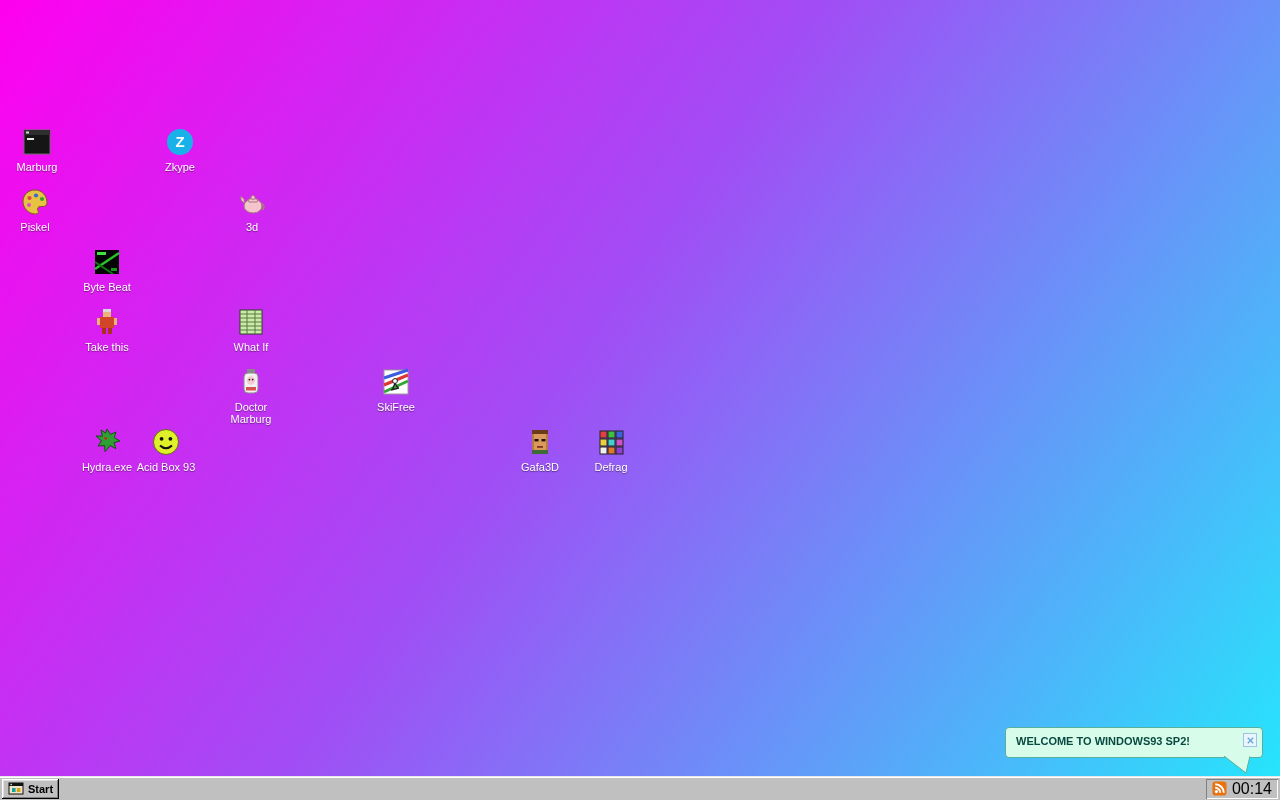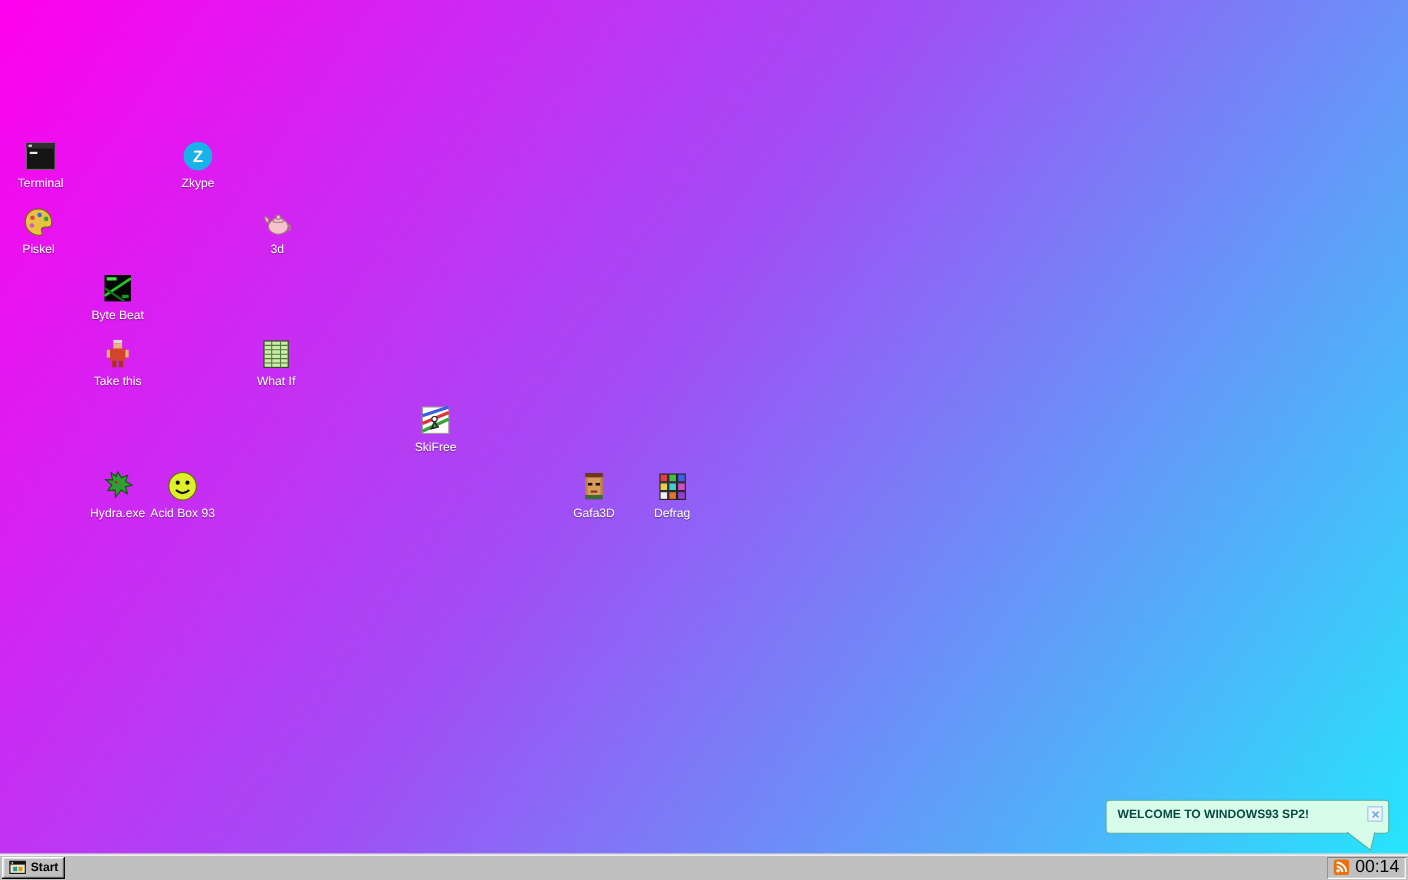--- a/index.html
+++ b/index.html
@@ -39,21 +39,21 @@
 
 <div class="desktop">
 
   <div class="icon-cell" style="left:2px;top:126px">
     <svg viewBox="0 0 32 32">
       <rect x="3" y="4" width="26" height="24" fill="#151515" stroke="#6a6a6a"></rect>
       <rect x="3" y="4" width="26" height="5" fill="#2e2e2e"></rect>
       <rect x="5" y="5.5" width="3" height="2" fill="#d8d8d8"></rect>
       <rect x="6" y="12" width="7" height="2" fill="#e8e8e8"></rect>
     </svg>
-    <div class="icon-label">Terminal</div>
+    <div class="icon-label">Marburg</div>
   </div>
 
   <div class="icon-cell" style="left:145px;top:126px">
     <svg viewBox="0 0 32 32">
       <circle cx="16" cy="16" r="13" fill="#18b2e8"></circle>
       <text x="16" y="21" text-anchor="middle" font-size="15" font-weight="bold" fill="#fff" font-family="Liberation Sans,sans-serif">Z</text>
     </svg>
     <div class="icon-label">Zkype</div>
   </div>
 
@@ -105,20 +105,31 @@
 
   <div class="icon-cell" style="left:216px;top:306px">
     <svg viewBox="0 0 32 32">
       <rect x="5" y="4" width="22" height="24" fill="#cfe9ab" stroke="#23471c"></rect>
       <path d="M5 8h22M5 12h22M5 16h22M5 20h22M5 24h22" stroke="#4f7f3a" stroke-width="1"></path>
       <path d="M12 4v24M20 4v24" stroke="#4f7f3a" stroke-width="1"></path>
     </svg>
     <div class="icon-label">What If</div>
   </div>
 
+  <div class="icon-cell" style="left:216px;top:366px">
+    <svg viewBox="0 0 32 32">
+      <rect x="12" y="3" width="8" height="4" fill="#8a8a8a"></rect>
+      <rect x="9" y="7" width="14" height="20" rx="4" fill="#f2f2f2" stroke="#8a8a8a"></rect>
+      <circle cx="16" cy="14.5" r="4.2" fill="#f6c9d2"></circle>
+      <circle cx="14.4" cy="13.6" r="0.9" fill="#222"></circle>
+      <circle cx="17.6" cy="13.6" r="0.9" fill="#222"></circle>
+      <rect x="11" y="21" width="10" height="3.5" fill="#d85050"></rect>
+    </svg>
+    <div class="icon-label">Doctor Marburg</div>
+  </div>
 
 
   <div class="icon-cell" style="left:361px;top:366px">
     <svg viewBox="0 0 32 32">
       <rect x="4" y="4" width="24" height="24" fill="#fff" stroke="#9a9a9a"></rect>
       <path d="M4 12 L28 4" stroke="#3b5be0" stroke-width="3"></path>
       <path d="M4 19 L28 9" stroke="#de3535" stroke-width="3"></path>
       <path d="M4 26 L28 15" stroke="#35a435" stroke-width="3"></path>
       <circle cx="15" cy="15" r="2.4" fill="#fff" stroke="#222"></circle>
       <path d="M15 17.4 L12.6 23 M15 17.4 L18 22 M11 24 l8 -2" stroke="#222" stroke-width="1.4" fill="none"></path>

